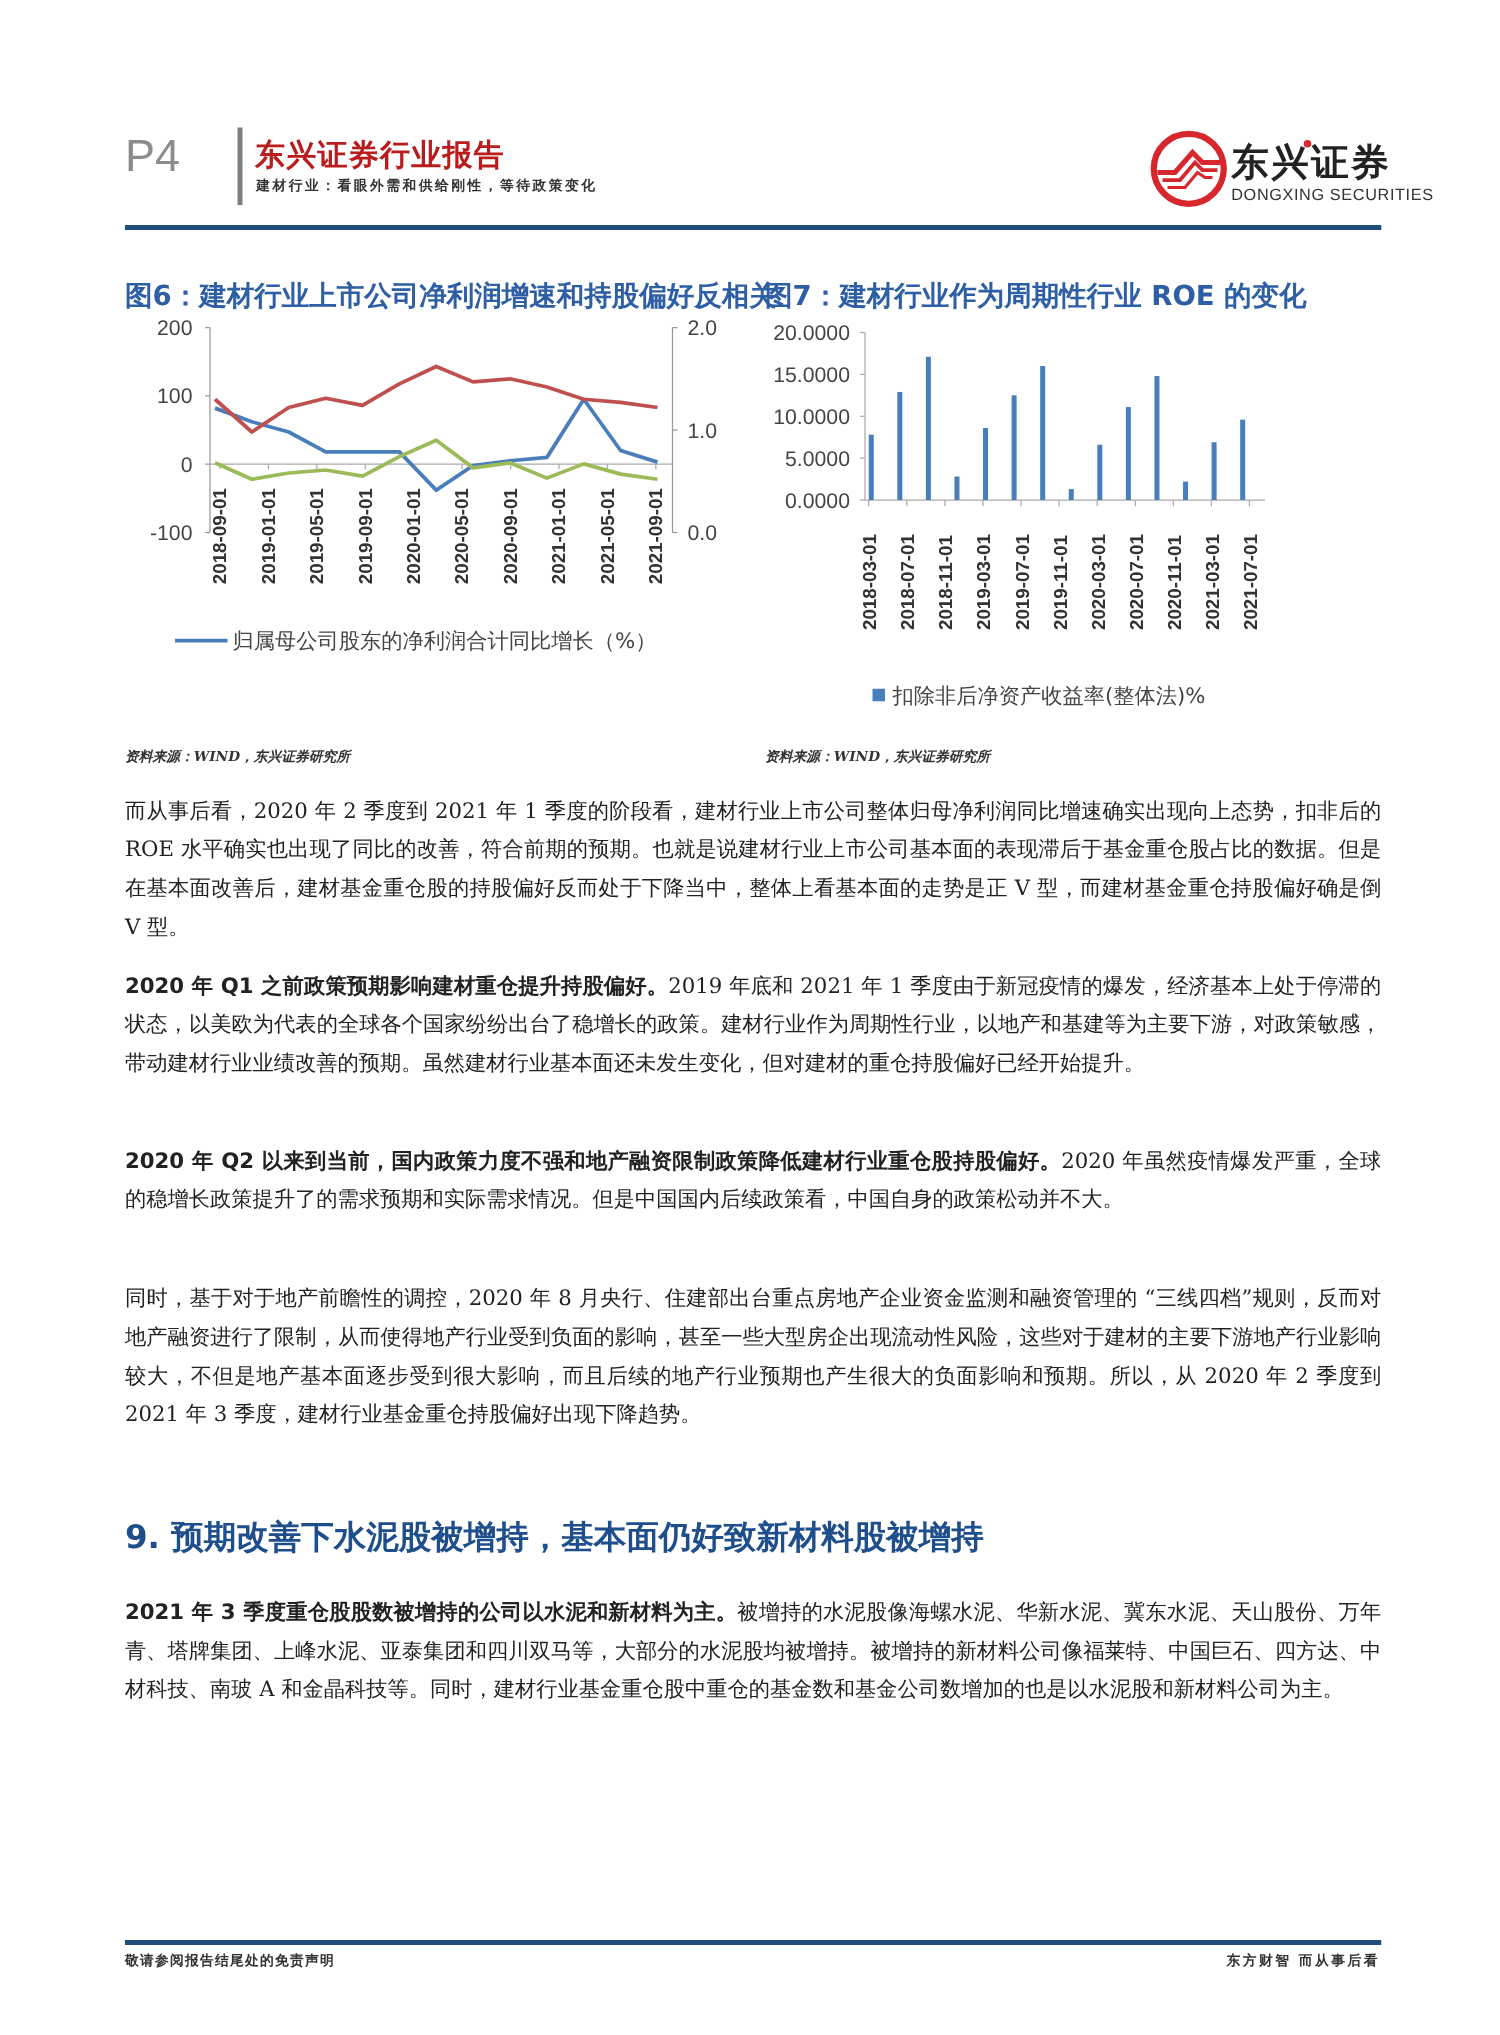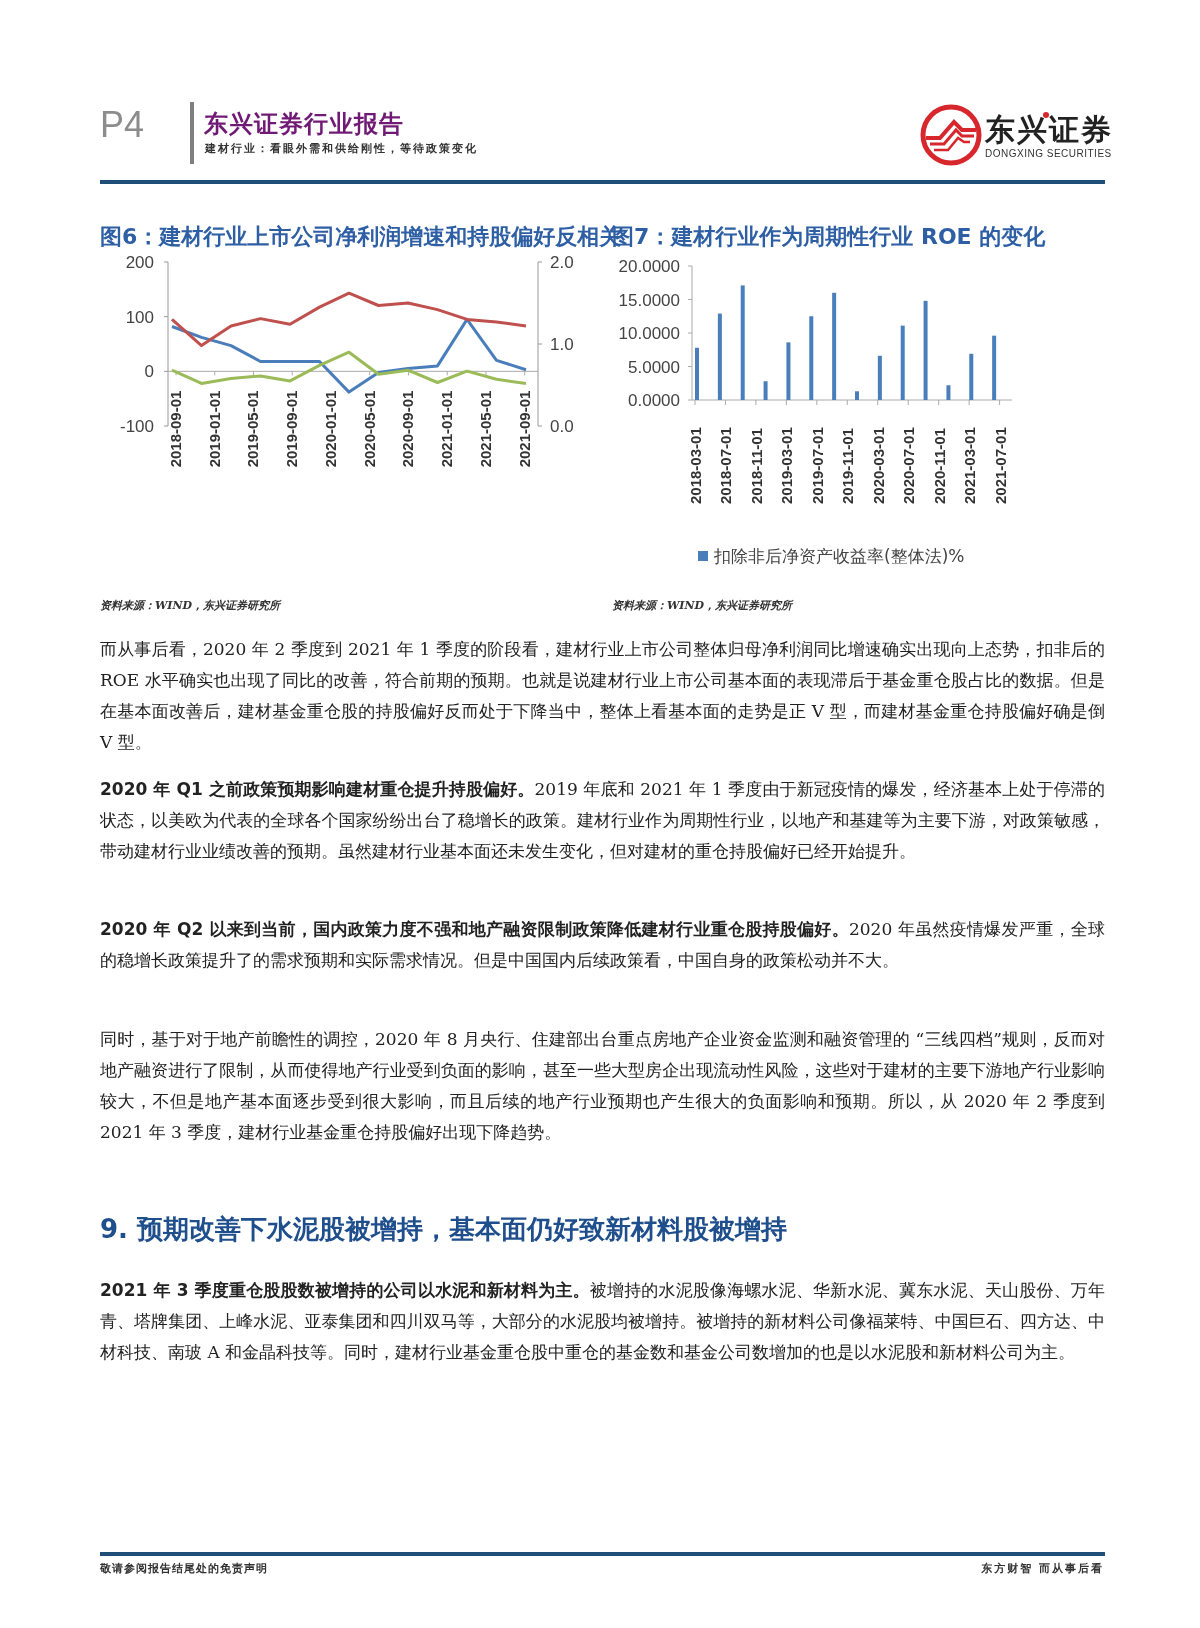--- a/index.html
+++ b/index.html
@@ -1,23 +1,23 @@
 <!DOCTYPE html>
 <html><head>
 <meta charset="utf-8">
 <style>
   html, body { margin: 0; padding: 0; background: #ffffff; }
   body { width: 1200px; height: 1628px; position: relative; font-family: "DejaVu Serif", serif; color: #222; overflow: hidden; }
   .abs { position: absolute; }
   .page-no { left: 100px; top: 104px; font-family: "Liberation Sans", sans-serif; font-size: 36px; color: #8c8c8c; }
   .vbar { left: 190px; top: 102px; width: 4px; height: 62px; background: #7f7f7f; }
-  .brand-title { left: 204px; top: 108px; font-family: "DejaVu Sans", sans-serif; font-weight: bold; font-size: 24px; color: #701a75; letter-spacing: 1px; }
+  .brand-title { left: 204px; top: 108px; font-family: "DejaVu Sans", sans-serif; font-weight: bold; font-size: 24px; color: #b91c1c; letter-spacing: 1px; }
   .brand-sub { left: 205px; top: 141px; font-family: "DejaVu Serif", serif; font-weight: bold; font-size: 11px; color: #333; letter-spacing: 2px; }
   .logo-cn { left: 985px; top: 110px; font-family: "DejaVu Sans", sans-serif; font-weight: bold; font-size: 30px; color: #222; letter-spacing: 2px; }
-  .logo-en { left: 985px; top: 148px; font-family: "Liberation Sans", sans-serif; font-size: 10px; color: #333; letter-spacing: 0.5px; }
+  .logo-en { left: 985px; top: 148px; font-family: "Liberation Sans", sans-serif; font-size: 13px; color: #333; letter-spacing: 0.5px; }
   .top-rule { left: 100px; top: 180px; width: 1005px; height: 4px; background: #1f4e79; }
   .fig-title { font-family: "DejaVu Sans", sans-serif; font-weight: bold; font-size: 22px; color: #2e5fa4; }
   .source { font-family: "DejaVu Serif", serif; font-style: italic; font-weight: bold; font-size: 11px; color: #333; }
   .para { left: 100px; width: 1005px; font-size: 17px; line-height: 31px; text-align: justify; color: #222; }
   .para b { font-family: "DejaVu Sans", sans-serif; font-weight: bold; }
   .section-h { left: 100px; top: 1212px; font-family: "DejaVu Sans", sans-serif; font-weight: bold; font-size: 26px; color: #1f4e8c; }
   .bottom-rule { left: 100px; top: 1552px; width: 1005px; height: 4px; background: #1f4e79; }
   .foot-l { left: 100px; top: 1561px; font-size: 11px; font-weight: bold; color: #333; letter-spacing: 1px; }
   .foot-r { right: 96px; top: 1561px; font-size: 11px; font-weight: bold; color: #333; letter-spacing: 2px; }
   svg text { font-family: "Liberation Sans", sans-serif; }
@@ -81,20 +81,24 @@
     <text x="0" y="0" font-size="15" fill="#333" font-weight="bold" transform="translate(352.2033333333333,217.33333333333334) rotate(-90)">2021-01-01</text>
     <line x1="385.94666666666666" y1="121.33333333333334" x2="385.94666666666666" y2="125.33333333333334" stroke="#aaa"></line>
     <text x="0" y="0" font-size="15" fill="#333" font-weight="bold" transform="translate(390.94666666666666,217.33333333333334) rotate(-90)">2021-05-01</text>
     <line x1="424.69" y1="121.33333333333334" x2="424.69" y2="125.33333333333334" stroke="#aaa"></line>
     <text x="0" y="0" font-size="15" fill="#333" font-weight="bold" transform="translate(429.69,217.33333333333334) rotate(-90)">2021-09-01</text>
     <polyline points="72.0,76.5 101.5,87.4 131.0,95.6 160.5,111.5 190.0,111.5 219.5,111.5 249.0,142.1 278.5,122.4 308.0,118.6 337.5,115.9 367.0,69.4 396.5,110.4 426.0,119.7" fill="none" stroke="#4a7ebb" stroke-width="3" stroke-linejoin="round"></polyline>
     <polyline points="72.0,69.4 101.5,95.6 131.0,76.0 160.5,68.6 190.0,74.3 219.5,57.1 249.0,43.2 278.5,55.5 308.0,53.0 337.5,59.6 367.0,69.4 396.5,71.9 426.0,76.0" fill="none" stroke="#c0504d" stroke-width="3" stroke-linejoin="round"></polyline>
     <polyline points="72.0,120.2 101.5,133.4 131.0,128.4 160.5,126.0 190.0,130.9 219.5,115.3 249.0,102.2 278.5,124.3 308.0,120.2 337.5,132.5 367.0,121.1 396.5,129.3 426.0,133.4" fill="none" stroke="#9bbb59" stroke-width="3" stroke-linejoin="round"></polyline>
   </svg>
 <div class="abs" style="left:140px;top:500px">
+  <div class="legend-row">
+      <span class="legend-line" style="background:#4a7ebb"></span>
+      <span>归属母公司股东的净利润合计同比增长（%）</span>
+    </div>
 </div>
 <div class="abs source" style="left:100px;top:598px">资料来源：WIND，东兴证券研究所</div>
 
 <div class="abs fig-title" style="left:612px;top:222px">图7：建材行业作为周期性行业 ROE 的变化</div>
 <svg class="abs" style="left:612px;top:256px" width="460" height="280" id="chart7">
     <line x1="80" y1="10" x2="80" y2="144" stroke="#aaa"></line>
     <line x1="76" y1="10" x2="80" y2="10" stroke="#aaa"></line>
     <text x="68" y="16" text-anchor="end" font-size="17" fill="#444">20.0000</text>
     <line x1="76" y1="43.5" x2="80" y2="43.5" stroke="#aaa"></line>
     <text x="68" y="49.5" text-anchor="end" font-size="17" fill="#444">15.0000</text>

